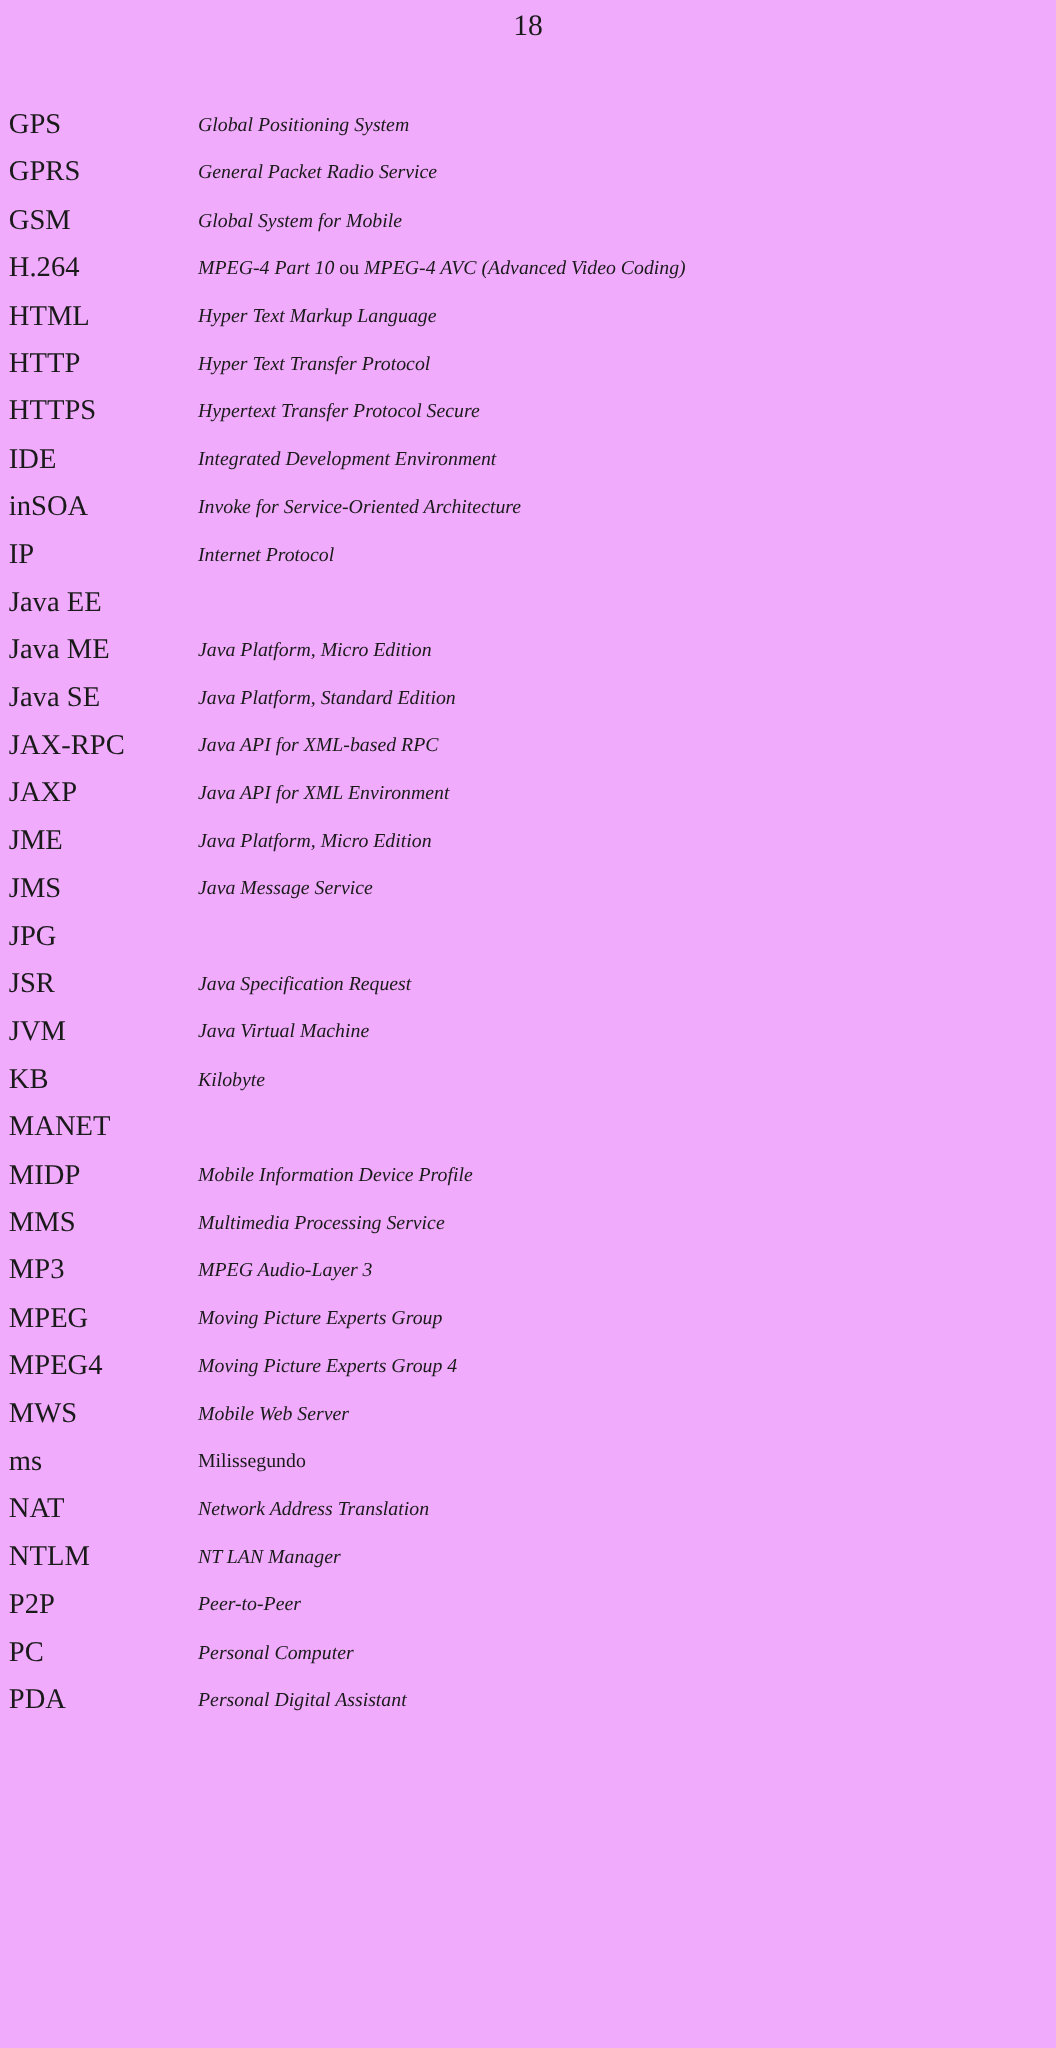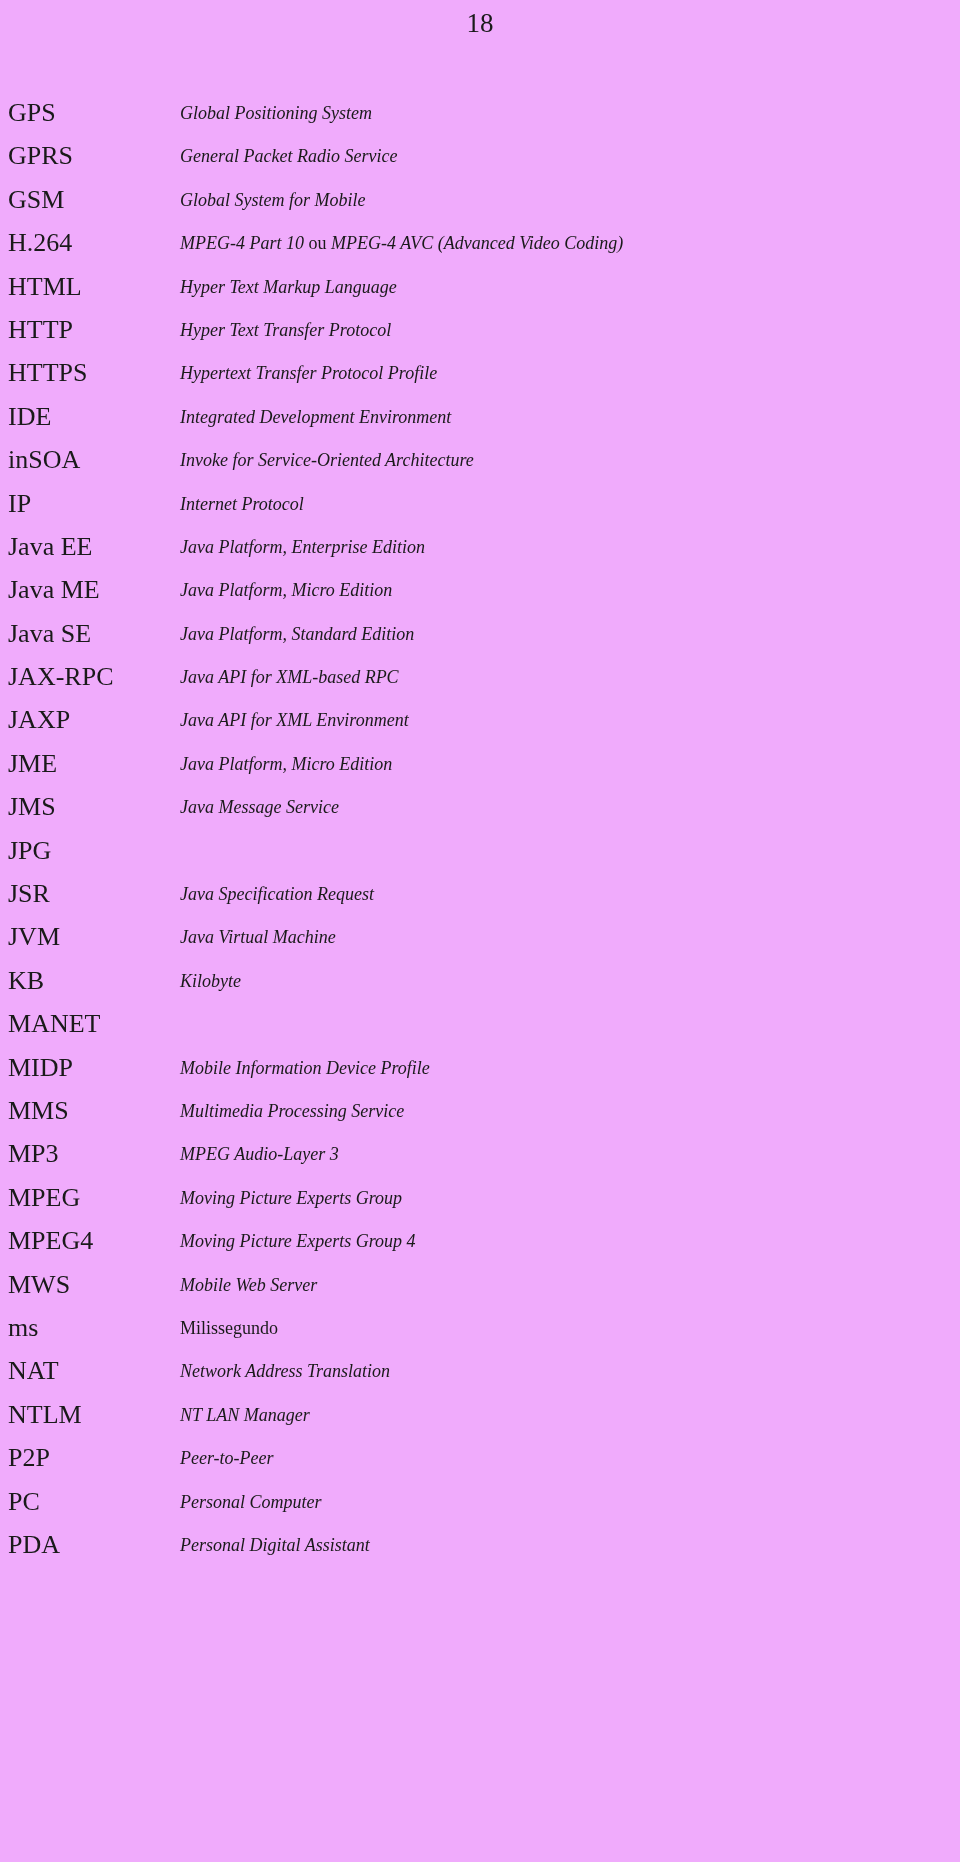--- a/index.html
+++ b/index.html
@@ -91,37 +91,36 @@
       <div class="entry">
         <div class="term">HTML</div>
         <div class="definition">Hyper Text Markup Language</div>
       </div>
       <div class="entry">
         <div class="term">HTTP</div>
         <div class="definition">Hyper Text Transfer Protocol</div>
       </div>
       <div class="entry">
         <div class="term">HTTPS</div>
-        <div class="definition">Hypertext Transfer Protocol Profile</div>
+        <div class="definition">Hypertext Transfer Protocol Secure</div>
       </div>
       <div class="entry">
         <div class="term">IDE</div>
         <div class="definition">Integrated Development Environment</div>
       </div>
       <div class="entry">
         <div class="term">inSOA</div>
         <div class="definition">Invoke for Service-Oriented Architecture</div>
       </div>
       <div class="entry">
         <div class="term">IP</div>
         <div class="definition">Internet Protocol</div>
       </div>
       <div class="entry">
         <div class="term">Java EE</div>
-        <div class="definition">Java Platform, Enterprise Edition</div>
       </div>
       <div class="entry">
         <div class="term">Java ME</div>
         <div class="definition">Java Platform, Micro Edition</div>
       </div>
       <div class="entry">
         <div class="term">Java SE</div>
         <div class="definition">Java Platform, Standard Edition</div>
       </div>
       <div class="entry">

